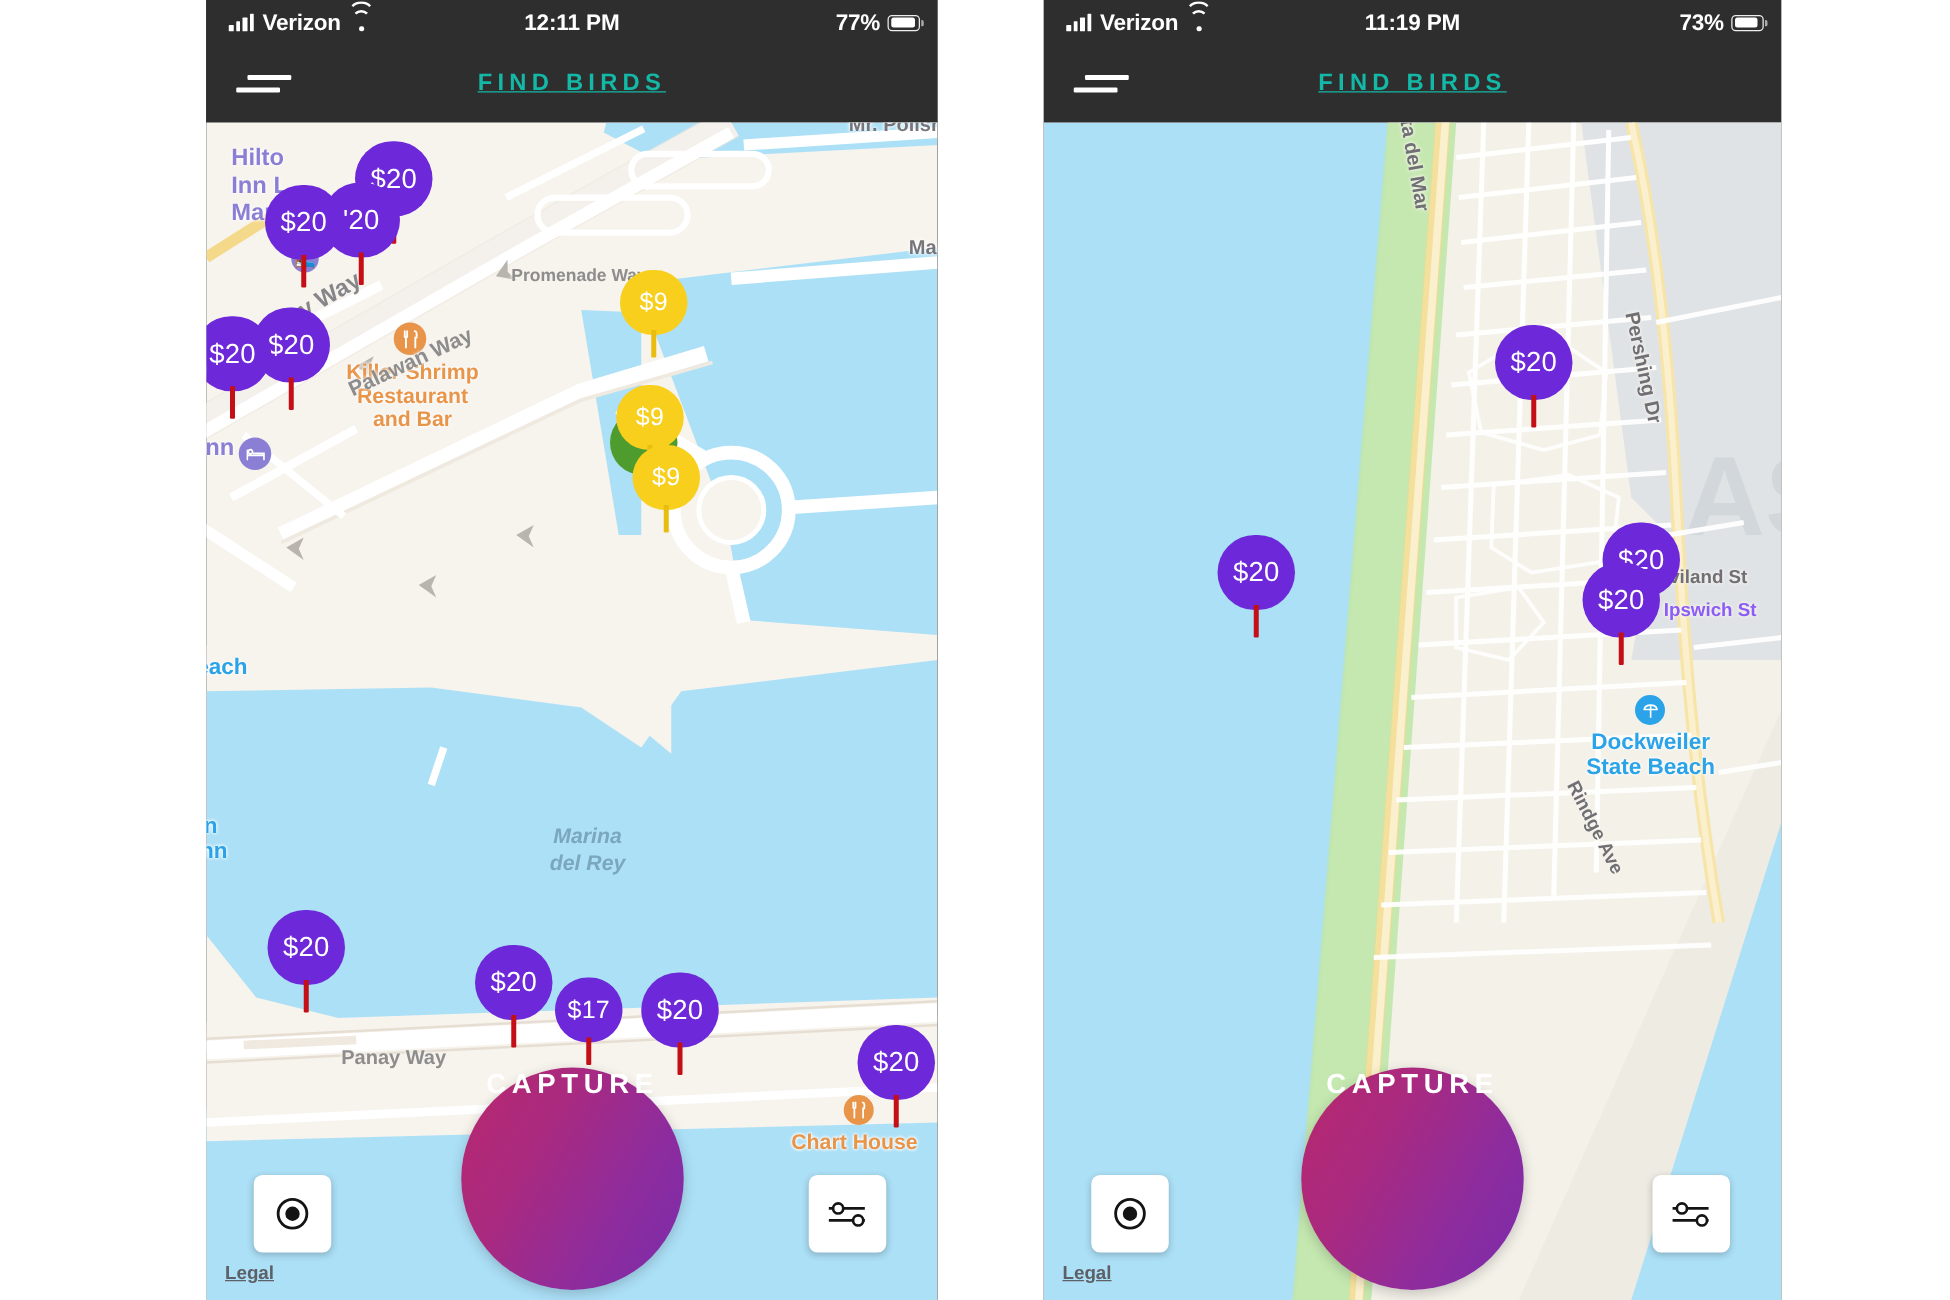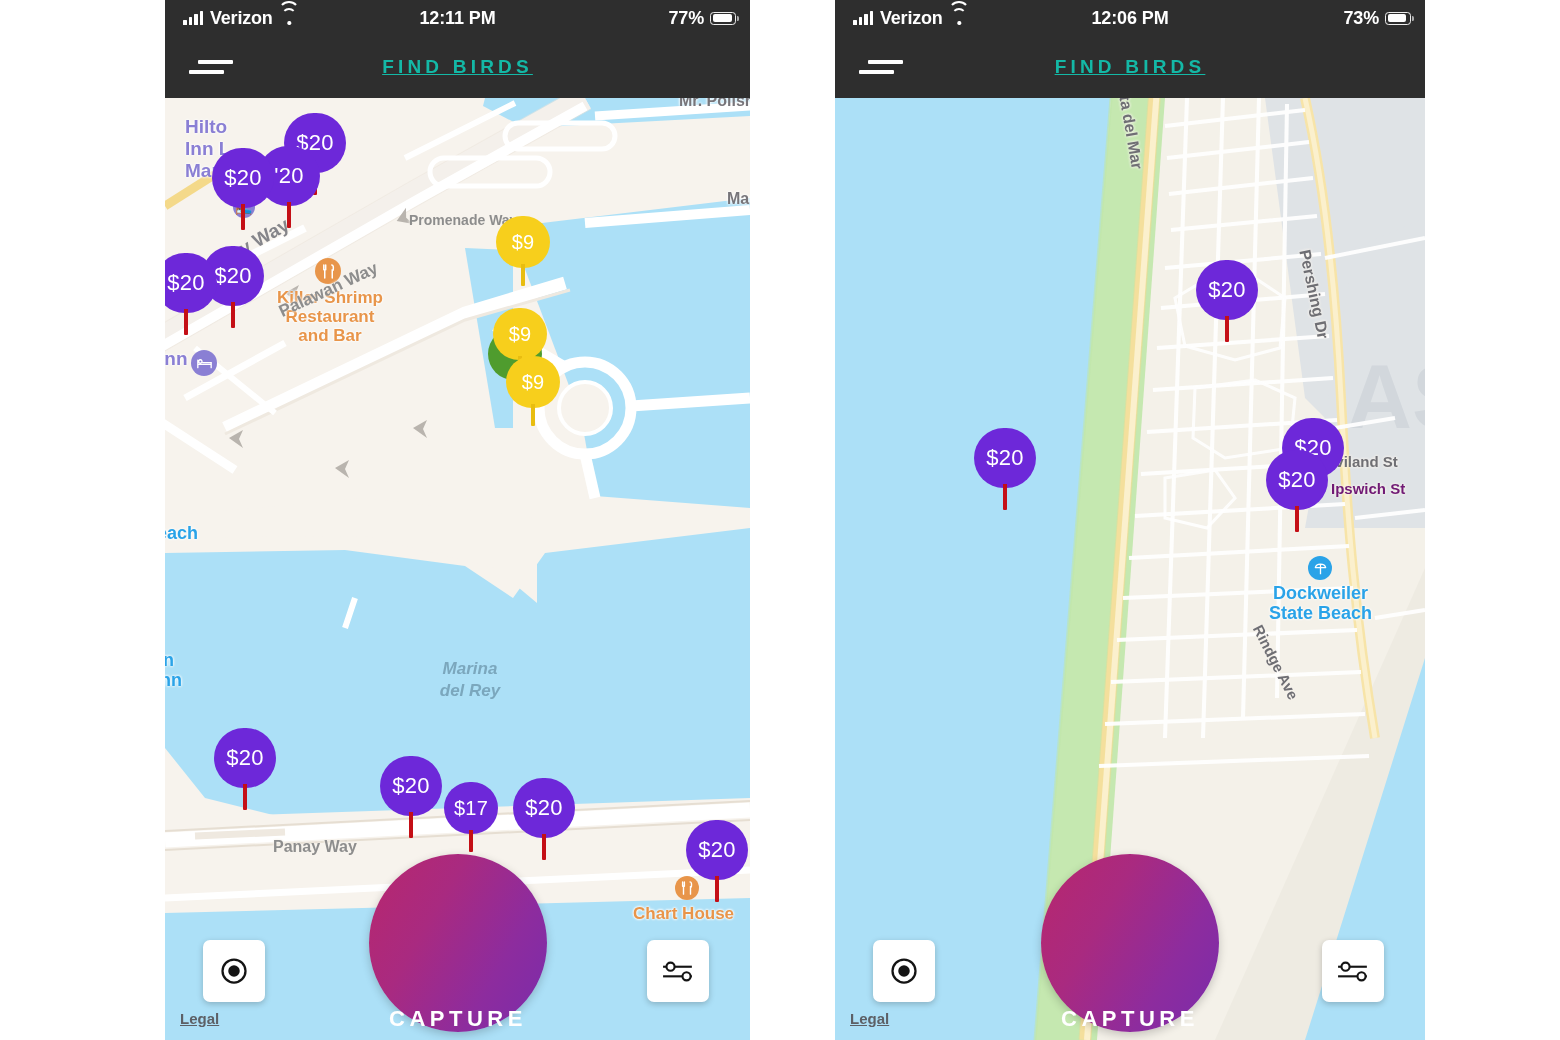--- a/index.html
+++ b/index.html
@@ -64,21 +64,21 @@
   .pin .stem{position:absolute;left:50%;top:56px;transform:translateX(-50%);width:4px;height:26px;background:#c40f16;border-radius:0 0 1px 1px;}
   .pin.yellow .bulb{background:#f7cf1c;}
   .pin.yellow .stem{background:#e8bd10;}
   .pin.green .bulb{background:#4f9c2e;}
   .pin.green .stem{background:#488c29;}
   .pin.small .bulb{width:54px;height:52px;font-size:20px;}
   .pin.small .stem{top:48px;height:22px;}
 
   
   .sq-btn{position:absolute;width:62px;height:62px;background:#fff;border-radius:7px;box-shadow:0 2px 6px rgba(0,0,0,.22);display:flex;align-items:center;justify-content:center;cursor:pointer;}
-  .capture{position:absolute;border-radius:50%;display:flex;align-items:flex-end;justify-content:center;
+  .capture{position:absolute;border-radius:50%;display:flex;align-items:flex-start;justify-content:center;
     background:linear-gradient(120deg,#b8276d 0%,#a92a80 35%,#8d2c9e 70%,#7a2cab 100%);
     box-shadow:0 3px 10px rgba(0,0,0,.2);cursor:pointer;}
   .capture span{color:#fff;font-size:22px;font-weight:bold;letter-spacing:4.5px;}
   .legal{position:absolute;color:#5d6066;font-size:15px;font-weight:bold;text-decoration:underline;cursor:pointer;}
 </style>
 </head>
 <body>
 
 <div class="stage">
 
@@ -320,21 +320,21 @@
             <i></i>
           </span>
         <span class="sb-text">Verizon</span>
         <span class="wifi">
           <span class="a1"></span>
             <span class="a2"></span>
             <span class="dot"></span>
         </span>
       </div>
       <div class="sb-center">
-        <span class="sb-time">12:06 PM</span>
+        <span class="sb-time">11:19 PM</span>
       </div>
       <div class="sb-right">
         <svg class="loc-arrow" width="15" height="15" viewBox="0 0 16 16">
           <path d="M15 1 L1 7.4 L7 8.6 L8.6 14.6 Z" fill="#fff"></path>
         </svg>
         <span class="sb-text">73%</span>
         <span class="batt">
             <i style="width:18px"></i>
           </span>
       </div>
@@ -402,21 +402,21 @@
           <path d="M330,380 L380,372 L400,400 L372,430 L330,420 Z"></path>
         </g>
 
         <path d="M200,942 L276,0" stroke="#bfe6aa" stroke-width="3" fill="none" opacity=".6"></path>
       </svg>
 
       <div class="mlabel lbl-street" style="left:298px;top:-4px;transform:rotate(80deg);transform-origin:left top;font-size:16px;color:#6f6f74;">ta del Mar</div>
       <div class="mlabel lbl-street" style="left:478px;top:150px;transform:rotate(78deg);transform-origin:left top;font-size:16px;color:#6f6f74;">Pershing Dr</div>
       <div class="mlabel lbl-street" style="left:430px;top:524px;transform:rotate(63deg);transform-origin:left top;font-size:15px;color:#6f6f74;">Rindge Ave</div>
       <div class="mlabel lbl-street" style="left:492px;top:355px;font-size:15px;color:#6f6f74;">aviland St</div>
-      <div class="mlabel lbl-street" style="left:496px;top:382px;font-size:15px;color:#701a75;">Ipswich St</div>
+      <div class="mlabel lbl-street" style="left:496px;top:382px;font-size:15px;color:#8b5cf6;">Ipswich St</div>
 
       <div class="poi-dot beach" style="left:473px;top:458px;width:24px;height:24px;">
         <svg width="15" height="15" viewBox="0 0 16 16">
             <path d="M8 3 L8 14 M2.5 7 C3.5 2 12.5 2 13.5 7 Z" stroke="#fff" stroke-width="1.4" fill="none" stroke-linejoin="round"></path>
           </svg>
       </div>
       <div class="mlabel lbl-beach" style="left:403px;top:485px;width:165px;">
         <div>Dockweiler</div>
           <div>State Beach</div>
       </div>

